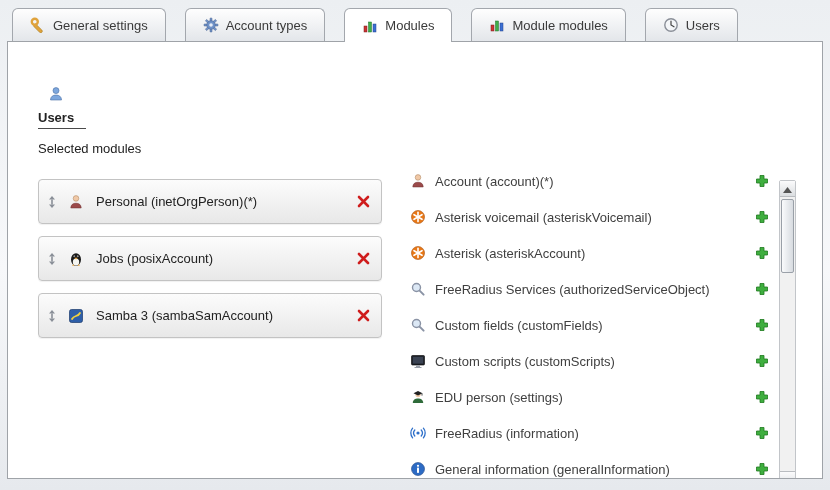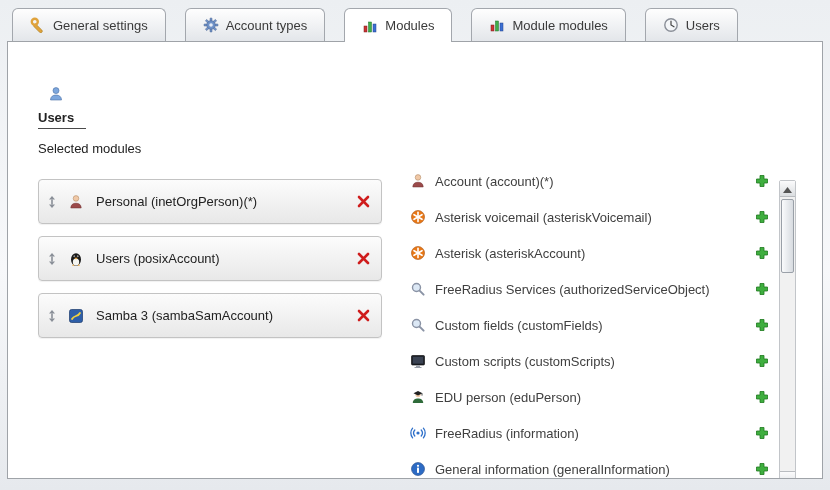--- a/index.html
+++ b/index.html
@@ -185,21 +185,21 @@
                   <ellipse cx="8" cy="11" rx="3.2" ry="3.6" fill="#f5f5f0"></ellipse>
                   <circle cx="6.3" cy="5.2" r="0.8" fill="#fff"></circle>
                   <circle cx="9.7" cy="5.2" r="0.8" fill="#fff"></circle>
                   <circle cx="6.4" cy="5.3" r="0.4" fill="#000"></circle>
                   <circle cx="9.6" cy="5.3" r="0.4" fill="#000"></circle>
                   <path d="M6.3 6.8 L9.7 6.8 L8 8.6 Z" fill="#f2a93b"></path>
                   <path d="M4 14.8 L6.5 14.8 L5.2 13.2 Z" fill="#f2a93b"></path>
                   <path d="M9.5 14.8 L12 14.8 L10.8 13.2 Z" fill="#f2a93b"></path>
                 </svg>
               </span>
-              <span class="sel-label">Users (posixAccount)</span>
+              <span class="sel-label">Jobs (posixAccount)</span>
               <span class="del">
                 <svg width="15" height="15" viewBox="0 0 15 15">
                   <g stroke="#cf1d1d" stroke-width="2.6" stroke-linecap="round">
                     <line x1="3" y1="3" x2="12" y2="12"></line>
                     <line x1="12" y1="3" x2="3" y2="12"></line>
                   </g>
                 </svg>
               </span>
             </div>
 
@@ -335,21 +335,21 @@
 
             <div class="avail-row">
               <span class="icon">
                 <svg width="16" height="16" viewBox="0 0 16 16">
                   <circle cx="8" cy="5.6" r="2.6" fill="#f0c8a6"></circle>
                   <path d="M2.8 14 C2.8 10.9 5.2 9.6 8 9.6 C10.8 9.6 13.2 10.9 13.2 14 Z" fill="#2f6b3a"></path>
                   <path d="M3.5 4.2 L8 2 L12.5 4.2 L8 6.4 Z" fill="#222"></path>
                   <line x1="12" y1="4.4" x2="12" y2="6.6" stroke="#222" stroke-width="0.8"></line>
                 </svg>
               </span>
-              <span class="avail-label">EDU person (eduPerson)</span>
+              <span class="avail-label">EDU person (settings)</span>
               <span class="add">
                 <svg width="14" height="14" viewBox="0 0 14 14">
                   <path d="M5 1.5 H9 V5 H12.5 V9 H9 V12.5 H5 V9 H1.5 V5 H5 Z" fill="#3fae3f" stroke="#1e7a1e" stroke-width="0.8"></path>
                 </svg>
               </span>
             </div>
 
             <div class="avail-row">
               <span class="icon">
                 <svg width="16" height="16" viewBox="0 0 16 16">

